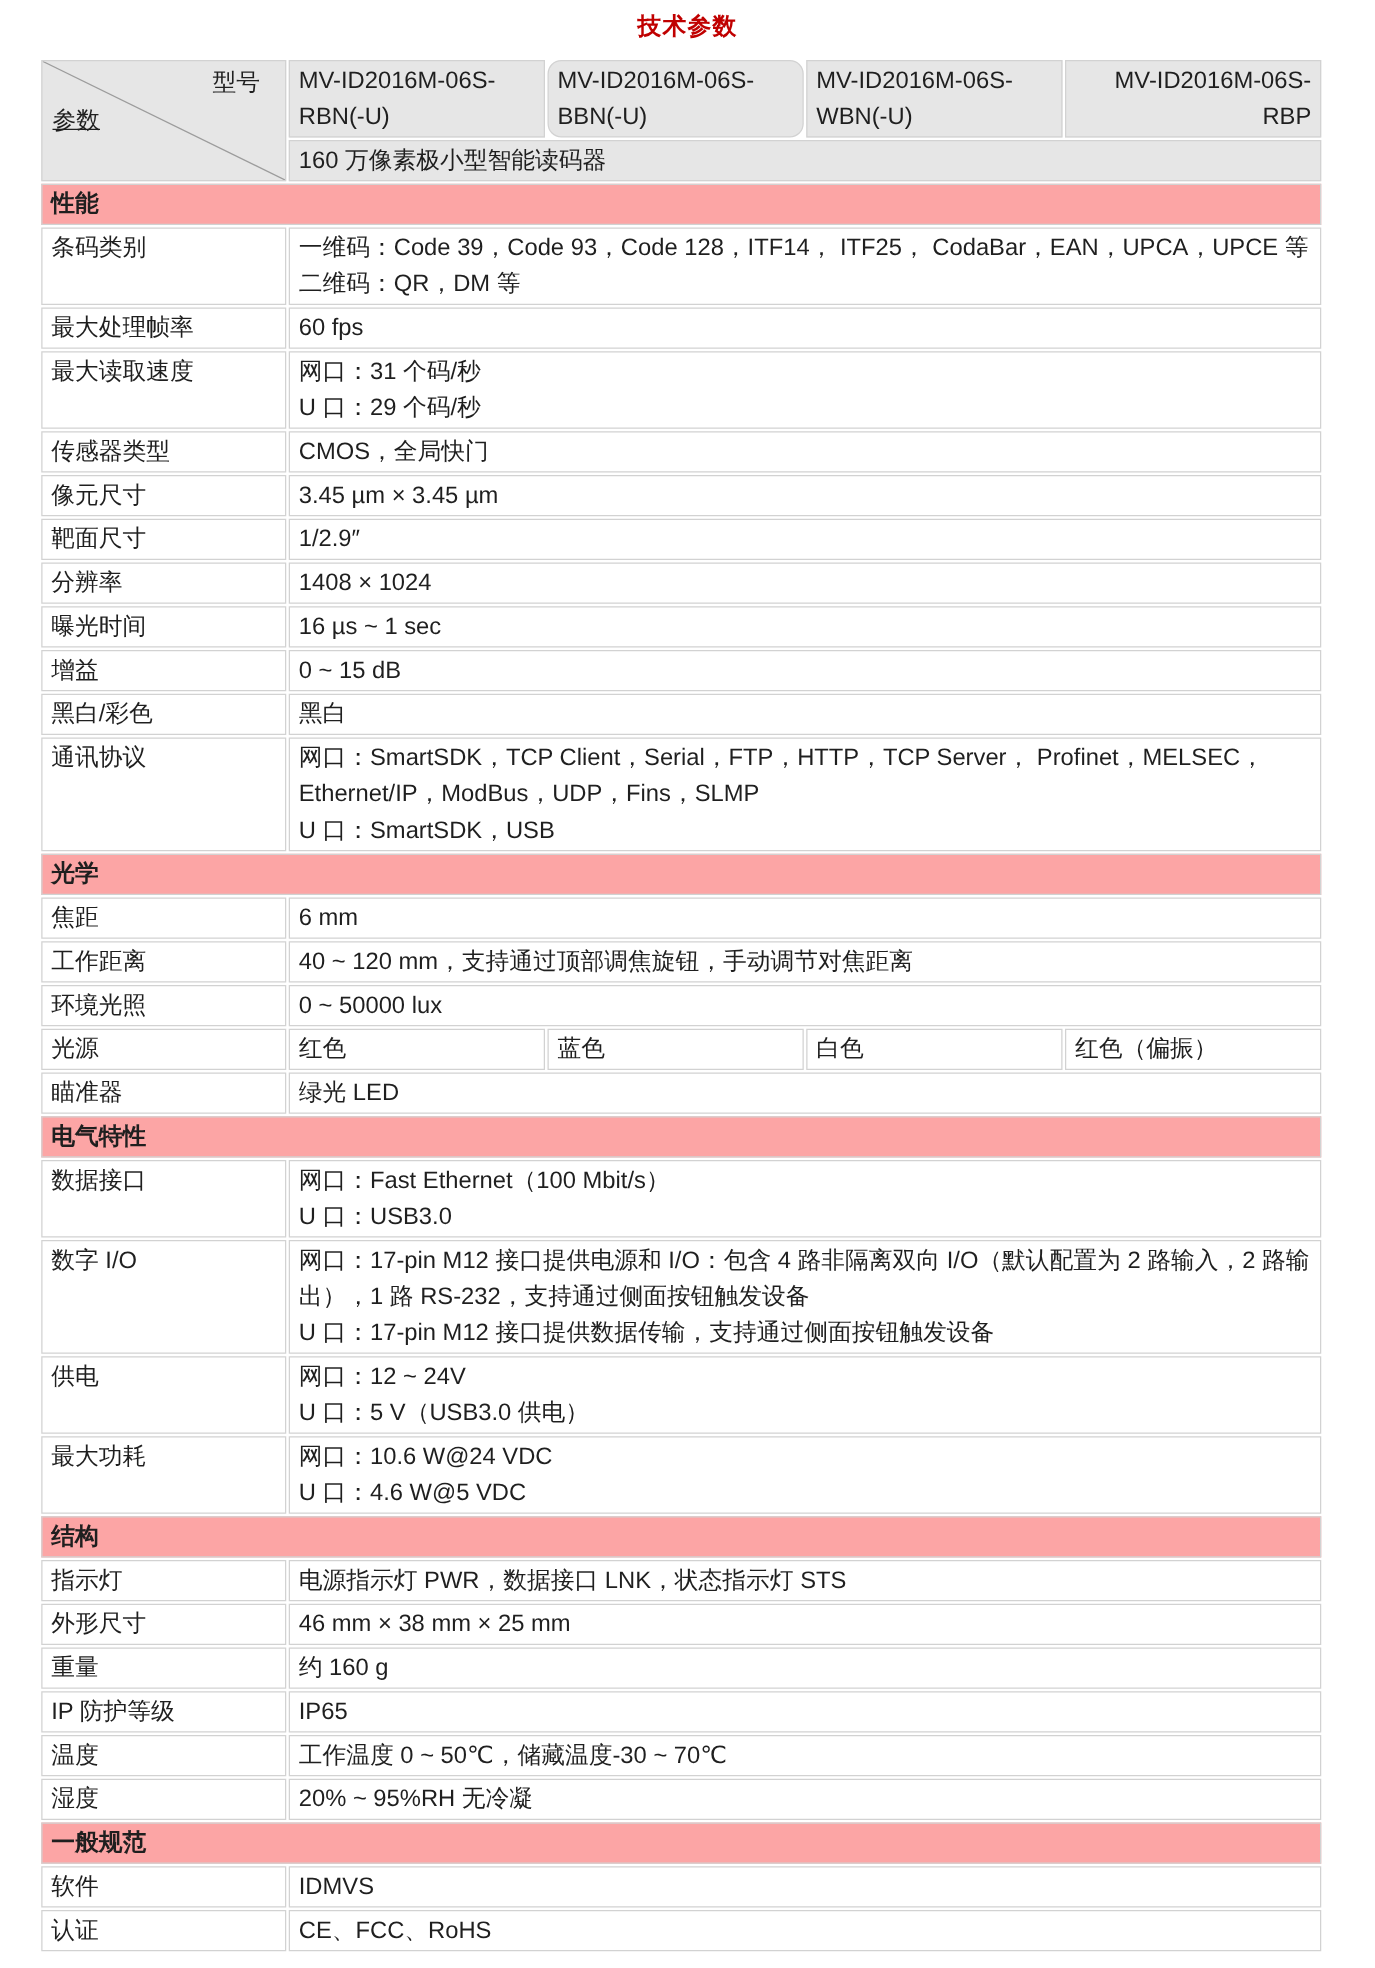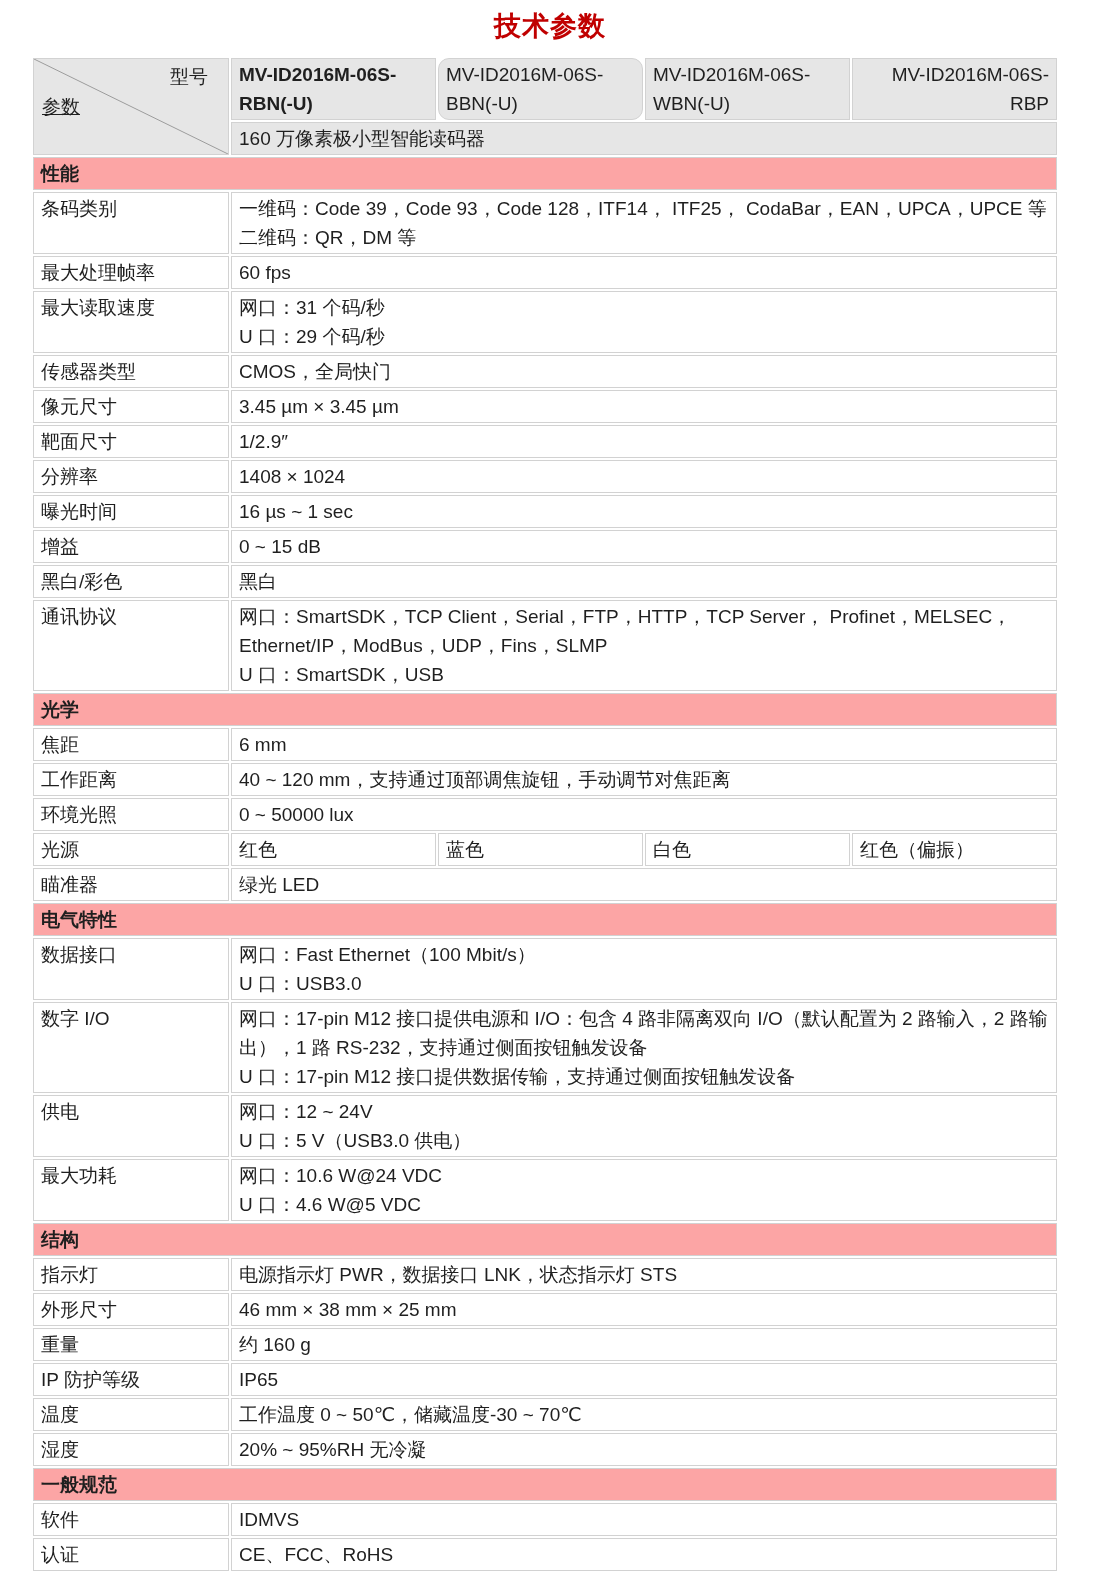--- a/index.html
+++ b/index.html
@@ -9,21 +9,21 @@
   }
   body {
     width: 1100px;
     min-height: 1574px;
     font-family: "Liberation Sans", "DejaVu Sans", sans-serif;
     color: #1f1f1f;
   }
   .page-title {
     margin: 8px 0 12px 0;
     text-align: center;
-    font-size: 27px;
+    font-size: 19px;
     font-weight: 700;
     letter-spacing: 1px;
     color: #c00000;
   }
   table.spec-table {
     table-layout: fixed;
     border-collapse: separate;
     border-spacing: 2px;
     margin-left: 31px;
     background: #ffffff;
@@ -83,21 +83,21 @@
   </colgroup>
   <tbody id="spec-tbody">
       <tr>
         <td class="cell header-cell corner" rowspan="2" style="height: 92px; text-align: right;">
           <svg class="diag" viewBox="0 0 100 100" preserveAspectRatio="none">
             <line x1="0" y1="0" x2="100" y2="100" stroke="#9c9c9c" vector-effect="non-scaling-stroke" stroke-width="1"></line>
           </svg>
           <span class="corner-top">型号</span>
           <span class="corner-bottom">参数</span>
         </td>
-        <td class="cell header-cell" style="height: 58px; font-weight: bold;">MV-ID2016M-06S-RBN(-U)</td>
+        <td class="cell header-cell" style="height: 58px;">MV-ID2016M-06S-RBN(-U)</td>
         <td class="cell header-cell" style="height: 58px; border-radius: 11px;">MV-ID2016M-06S-BBN(-U)</td>
         <td class="cell header-cell" style="height: 58px;">MV-ID2016M-06S-WBN(-U)</td>
         <td class="cell header-cell" style="height: 58px; text-align: right;">MV-ID2016M-06S-RBP</td>
       </tr>
       <tr>
         <td class="cell header-cell" colspan="4">160 万像素极小型智能读码器</td>
       </tr>
       <tr>
         <td class="cell section-cell" colspan="5">性能</td>
       </tr>

